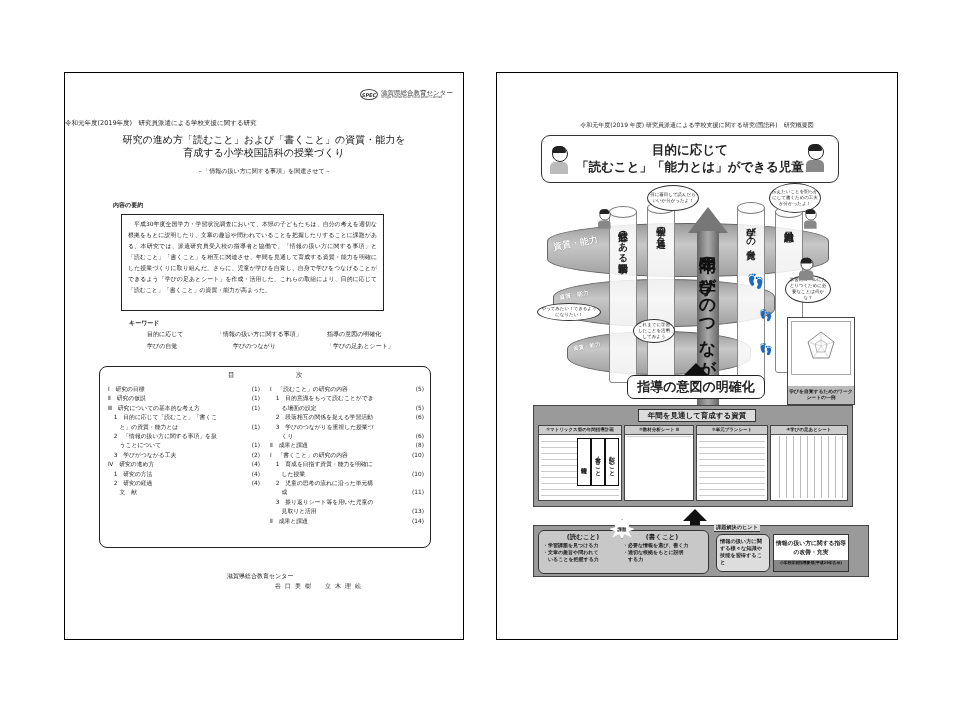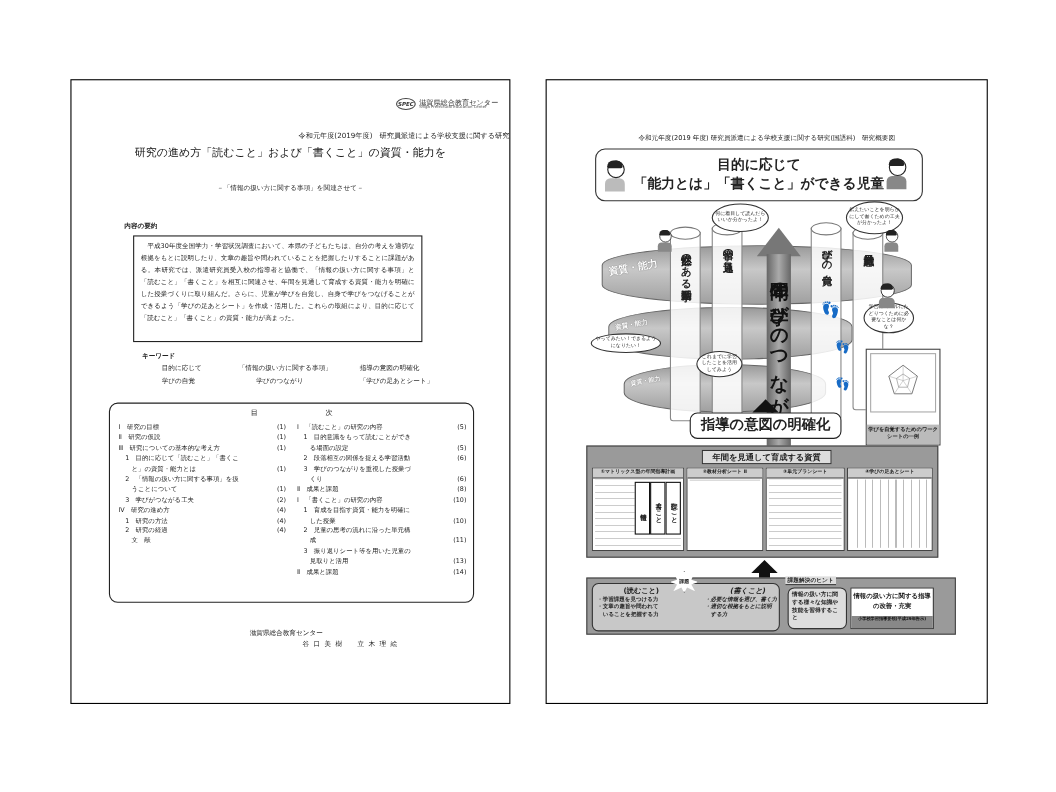--- a/index.html
+++ b/index.html
@@ -9,21 +9,21 @@
   #page-left { left:64px; width:400px; }
   #page-right { left:496px; width:402px; }
 
   
   .logo { position:absolute; right:10px; top:16px; display:flex; align-items:center; gap:3px; }
   .logo-mark { width:16px; height:9px; border-radius:50%; border:1px solid #444; font-size:5px; font-weight:bold;
                display:flex; align-items:center; justify-content:center; font-style:italic; color:#333; }
   .logo-text { display:flex; flex-direction:column; line-height:1; }
   .logo-jp { font-size:6.5px; color:#333; }
   .logo-en { font-size:3.5px; color:#555; }
-  .l-subtitle { position:absolute; top:46px; left:0; right:0; text-align:right; font-size:6.5px; }
+  .l-subtitle { position:absolute; top:46px; left:0; right:0; text-align:left; font-size:6.5px; }
   .l-title { position:absolute; top:60px; left:0; right:0; text-align:center; font-size:10px; line-height:13px; color:#111; }
   .l-subtitle2 { position:absolute; top:94px; left:0; right:0; text-align:center; font-size:6px; }
   .sec-label { position:absolute; font-size:6px; font-weight:bold; }
   .abstract { position:absolute; top:141px; left:56px; width:263px; height:97px; border:1.5px solid #222;
               box-sizing:border-box; padding:4px 6px; font-size:5.9px; line-height:11px; text-indent:6px; text-align:justify; }
   .kw-grid { position:absolute; top:257px; left:82px; width:260px; display:grid; grid-template-columns:70px 110px 80px;
              row-gap:3px; font-size:6px; }
   .toc { position:absolute; top:293px; left:34px; width:332px; height:182px; border:1px solid #222; border-radius:8px;
          box-sizing:border-box; }
   .toc-h { position:absolute; top:4px; font-size:6.5px; }
@@ -104,20 +104,21 @@
   <div class="logo">
     <div class="logo-mark">SPEC</div>
     <div class="logo-text">
       <span class="logo-jp">滋賀県総合教育センター</span>
       <span class="logo-en">Shiga Prefectural Education Center</span>
     </div>
   </div>
   <div class="l-subtitle">令和元年度(2019年度)　研究員派遣による学校支援に関する研究</div>
   <div class="l-title">
     <div>研究の進め方「読むこと」および「書くこと」の資質・能力を</div>
+    <div>育成する小学校国語科の授業づくり</div>
   </div>
   <div class="l-subtitle2">－「情報の扱い方に関する事項」を関連させて－</div>
 
   <div class="sec-label" style="top:128px;left:48px;">内容の要約</div>
   <div class="abstract">平成30年度全国学力・学習状況調査において、本県の子どもたちは、自分の考えを適切な根拠をもとに説明したり、文章の趣旨や問われていることを把握したりすることに課題がある。本研究では、派遣研究員受入校の指導者と協働で、「情報の扱い方に関する事項」と「読むこと」「書くこと」を相互に関連させ、年間を見通して育成する資質・能力を明確にした授業づくりに取り組んだ。さらに、児童が学びを自覚し、自身で学びをつなげることができるよう「学びの足あとシート」を作成・活用した。これらの取組により、目的に応じて「読むこと」「書くこと」の資質・能力が高まった。</div>
 
   <div class="sec-label" style="top:246px;left:64px;">キーワード</div>
   <div class="kw-grid">
     <span>目的に応じて</span>
     <span>「情報の扱い方に関する事項」</span>
@@ -265,21 +266,21 @@
         <div class="body-p" style="background:#bbb"></div>
     </div>
     <div class="person" style="left:266px;top:8px;">
       <div class="head">
           <div class="hair"></div>
         </div>
         <div class="body-p"></div>
     </div>
     <div class="goal-text">
       <div>目的に応じて</div>
-      <div>「能力とは」「書くこと」ができる児童</div>
+      <div>「読むこと」「能力とは」ができる児童</div>
     </div>
   </div>
 
   <div class="tower">
 
     <div class="ring" style="left:0;top:32px;width:280px;height:52px;"></div>
     <div class="ring-label" style="left:6px;top:46px;font-size:9px;">資質・能力</div>
     <div class="ring" style="left:6px;top:88px;width:220px;height:46px;"></div>
     <div class="ring-label" style="left:12px;top:100px;font-size:6px;">資質・能力</div>
     <div class="ring" style="left:20px;top:140px;width:182px;height:42px;"></div>
@@ -384,21 +385,21 @@
 
   <div class="hints-panel">
     <div class="abil-box">
       <div class="burst">課題</div>
       <div class="abil-col" style="left:4px;width:80px;">
         <div class="h">(読むこと)</div>
         <div>・学習課題を見つける力</div>
         <div>・文章の趣旨や問われて</div>
         <div>　いることを把握する力</div>
       </div>
-      <div class="abil-col" style="left:102px;width:78px;font-style:italic;">
+      <div class="abil-col" style="left:84px;width:78px;">
         <div class="h">(書くこと)</div>
         <div>・必要な情報を選び、書く力</div>
         <div>・適切な根拠をもとに説明</div>
         <div>　する力</div>
       </div>
     </div>
     <div class="hint-label">課題解決のヒント</div>
     <div class="hint-box">情報の扱い方に関する様々な知識や技能を習得すること</div>
     <div class="improve-box">
       <div class="improve-main">情報の扱い方に関する指導の改善・充実</div>

